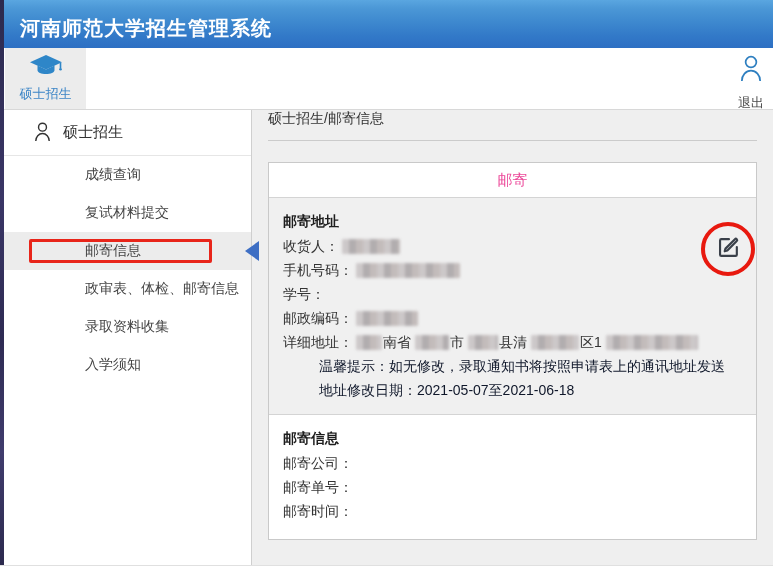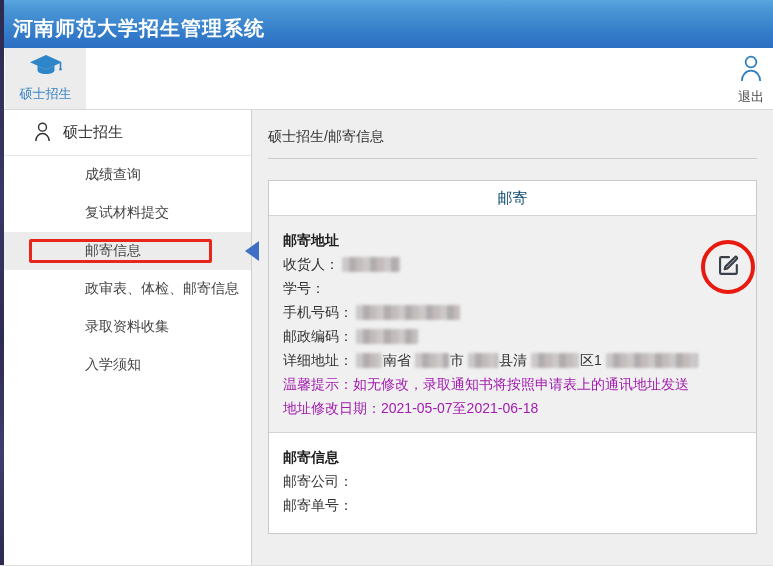--- a/index.html
+++ b/index.html
@@ -9,35 +9,35 @@
     font-family:"Liberation Sans","DejaVu Sans",sans-serif;
     background:#efefef; border-bottom:1px solid #e0e0e0;
   }
   
   .left-strip {
     position:absolute; left:0; top:0; width:4px; height:100%; z-index:30;
     background:linear-gradient(180deg,#2c2a4e 0%,#3a3666 35%,#2e2b53 60%,#403c6d 80%,#2c2a4e 100%);
   }
   
   .banner {
-    height:48px; display:flex; align-items:flex-end; padding:0 0 6px 13px;
+    height:48px; display:flex; align-items:flex-end; padding:0 0 6px 20px;
     background:linear-gradient(180deg,#5aa6e0 0%,#4b97d6 18%,#3e89cf 45%,#3279c8 75%,#2d6fc3 100%);
   }
   .banner h1 { color:#fff; font-size:20px; font-weight:bold; letter-spacing:1px; }
 
   
   .tabstrip { position:relative; height:62px; background:#fff; border-bottom:1px solid #d8d8d8; display:flex; }
   .module-tab {
     margin-left:5px; width:81px; height:100%; background:#ececec;
     display:flex; flex-direction:column; align-items:center; justify-content:center; gap:3px; cursor:pointer;
   }
   .module-tab .tab-label { font-size:13px; color:#3c85c6; }
   .logout {
     position:absolute; right:5px; top:6px; width:34px;
-    display:flex; flex-direction:column; align-items:center; gap:2px; cursor:pointer;
+    display:flex; flex-direction:column; align-items:center; gap:8px; cursor:pointer;
   }
   .logout .logout-label { font-size:13px; color:#4a4a4a; white-space:nowrap; }
 
   
   .body-row { display:flex; height:455px; }
   .sidebar { width:252px; background:#fff; border-right:1px solid #cfcfcf; }
   .side-header {
     height:46px; border-bottom:1px solid #e6e6e6; display:flex; align-items:center;
     padding-left:33px; gap:11px; font-size:15px; color:#333;
   }
@@ -50,34 +50,34 @@
     position:absolute; left:29px; top:7px; width:183px; height:24px;
     border:3px solid #e8251a; border-radius:2px; pointer-events:none;
   }
   .active-arrow {
     position:absolute; right:-8px; top:50%; transform:translateY(-50%); z-index:5;
     width:0; height:0; border-top:10px solid transparent; border-bottom:10px solid transparent;
     border-right:14px solid #3e6fc4;
   }
 
   .content { flex:1; background:#efefef; padding:0 16px; position:relative; }
-  .breadcrumb { padding-top:18px; font-size:14px; color:#333; }
+  .breadcrumb { font-size:14px; color:#333; }
   .divider { border-bottom:1px solid #cbcbcb; margin-top:12px; }
 
   .card { position:relative; margin-top:21px; background:#fff; border:1px solid #c9c9c9; }
   .card-tab {
     height:35px; border-bottom:1px solid #d4d4d4; display:flex; align-items:center;
-    justify-content:center; font-size:15px; color:#0c4a6e; cursor:pointer;
+    justify-content:center; font-size:15px; color:#ec4899; cursor:pointer;
   }
   .sec { font-size:14px; color:#333; }
   .sec-address { background:#f0f0f0; border-bottom:1px solid #d4d4d4; padding:12px 14px 12px; }
   .sec-mail { background:#fff; padding:12px 14px 16px; }
   .sec .row { line-height:24px; white-space:nowrap; }
-  .sec-title { font-weight:bold; color:#1d1d1d; line-height:24px; }
-  .red-text { color:#a21caf; }
+  .sec-title { font-weight:bold; color:#1d1d1d; line-height:24px;font-family:Liberation Mono, monospace; }
+  .red-text { color:#0f172a;margin-left:36px; }
 
   .redact {
     display:inline-block; height:15px; vertical-align:-3px; margin-left:3px; border-radius:1px;
     background:repeating-linear-gradient(90deg,#c9c4c5 0 7px,#aba6a8 7px 14px,#bfb7b6 14px 21px);
     filter:blur(1.4px); opacity:.9;
   }
   .addr-part { margin:7px 1px; }
 
   .edit-wrap {
     position:absolute; top:59px; right:1px; width:54px; height:54px;
@@ -159,42 +159,45 @@
 
       <div class="card">
         <div class="card-tab">邮寄</div>
 
         <div class="sec sec-address">
           <div class="sec-title">邮寄地址</div>
           <div class="row">
             <span>收货人：</span><span class="redact" style="width:58px"></span>
           </div>
           <div class="row">
+            <span>手机号码：</span><span class="redact" style="width:104px"></span>
+          </div>
+          <div class="row">
             <span>学号：</span><span></span>
-          </div>
-          <div class="row">
-            <span>手机号码：</span><span class="redact" style="width:104px"></span>
           </div>
           <div class="row">
             <span>邮政编码：</span><span class="redact" style="width:62px"></span>
           </div>
           <div class="row">
             <span>详细地址：</span><span class="redact" style="width:26px"></span><span class="addr-part">南省</span><span class="redact" style="width:34px"></span><span class="addr-part">市</span><span class="redact" style="width:30px"></span><span class="addr-part">县清</span><span class="redact" style="width:48px"></span><span class="addr-part">区1</span><span class="redact" style="width:92px"></span>
           </div>
           <div class="row red-text">温馨提示：如无修改，录取通知书将按照申请表上的通讯地址发送</div>
           <div class="row red-text">地址修改日期：2021-05-07至2021-06-18</div>
         </div>
 
         <div class="sec sec-mail">
           <div class="sec-title">邮寄信息</div>
           <div class="row">
             <span>邮寄公司：</span><span></span>
           </div>
           <div class="row">
             <span>邮寄单号：</span><span></span>
+          </div>
+          <div class="row">
+            <span>邮寄时间：</span><span></span>
           </div>
         </div>
 
         <div class="edit-wrap">
           <span>
             <svg width="27" height="27" viewBox="0 0 24 24" fill="none" stroke="#3a4049" stroke-width="1.9" stroke-linejoin="round" stroke-linecap="round">
               <path d="M12.4 4.6 H5.6 a1.1 1.1 0 0 0 -1.1 1.1 v12.7 a1.1 1.1 0 0 0 1.1 1.1 h12.7 a1.1 1.1 0 0 0 1.1 -1.1 V11.6"></path>
               <path d="M8.6 15.4 L9.3 13 L17.7 4.6 a1.15 1.15 0 0 1 1.65 1.65 L11 14.7 L8.6 15.4 Z"></path>
             </svg>
           </span>

